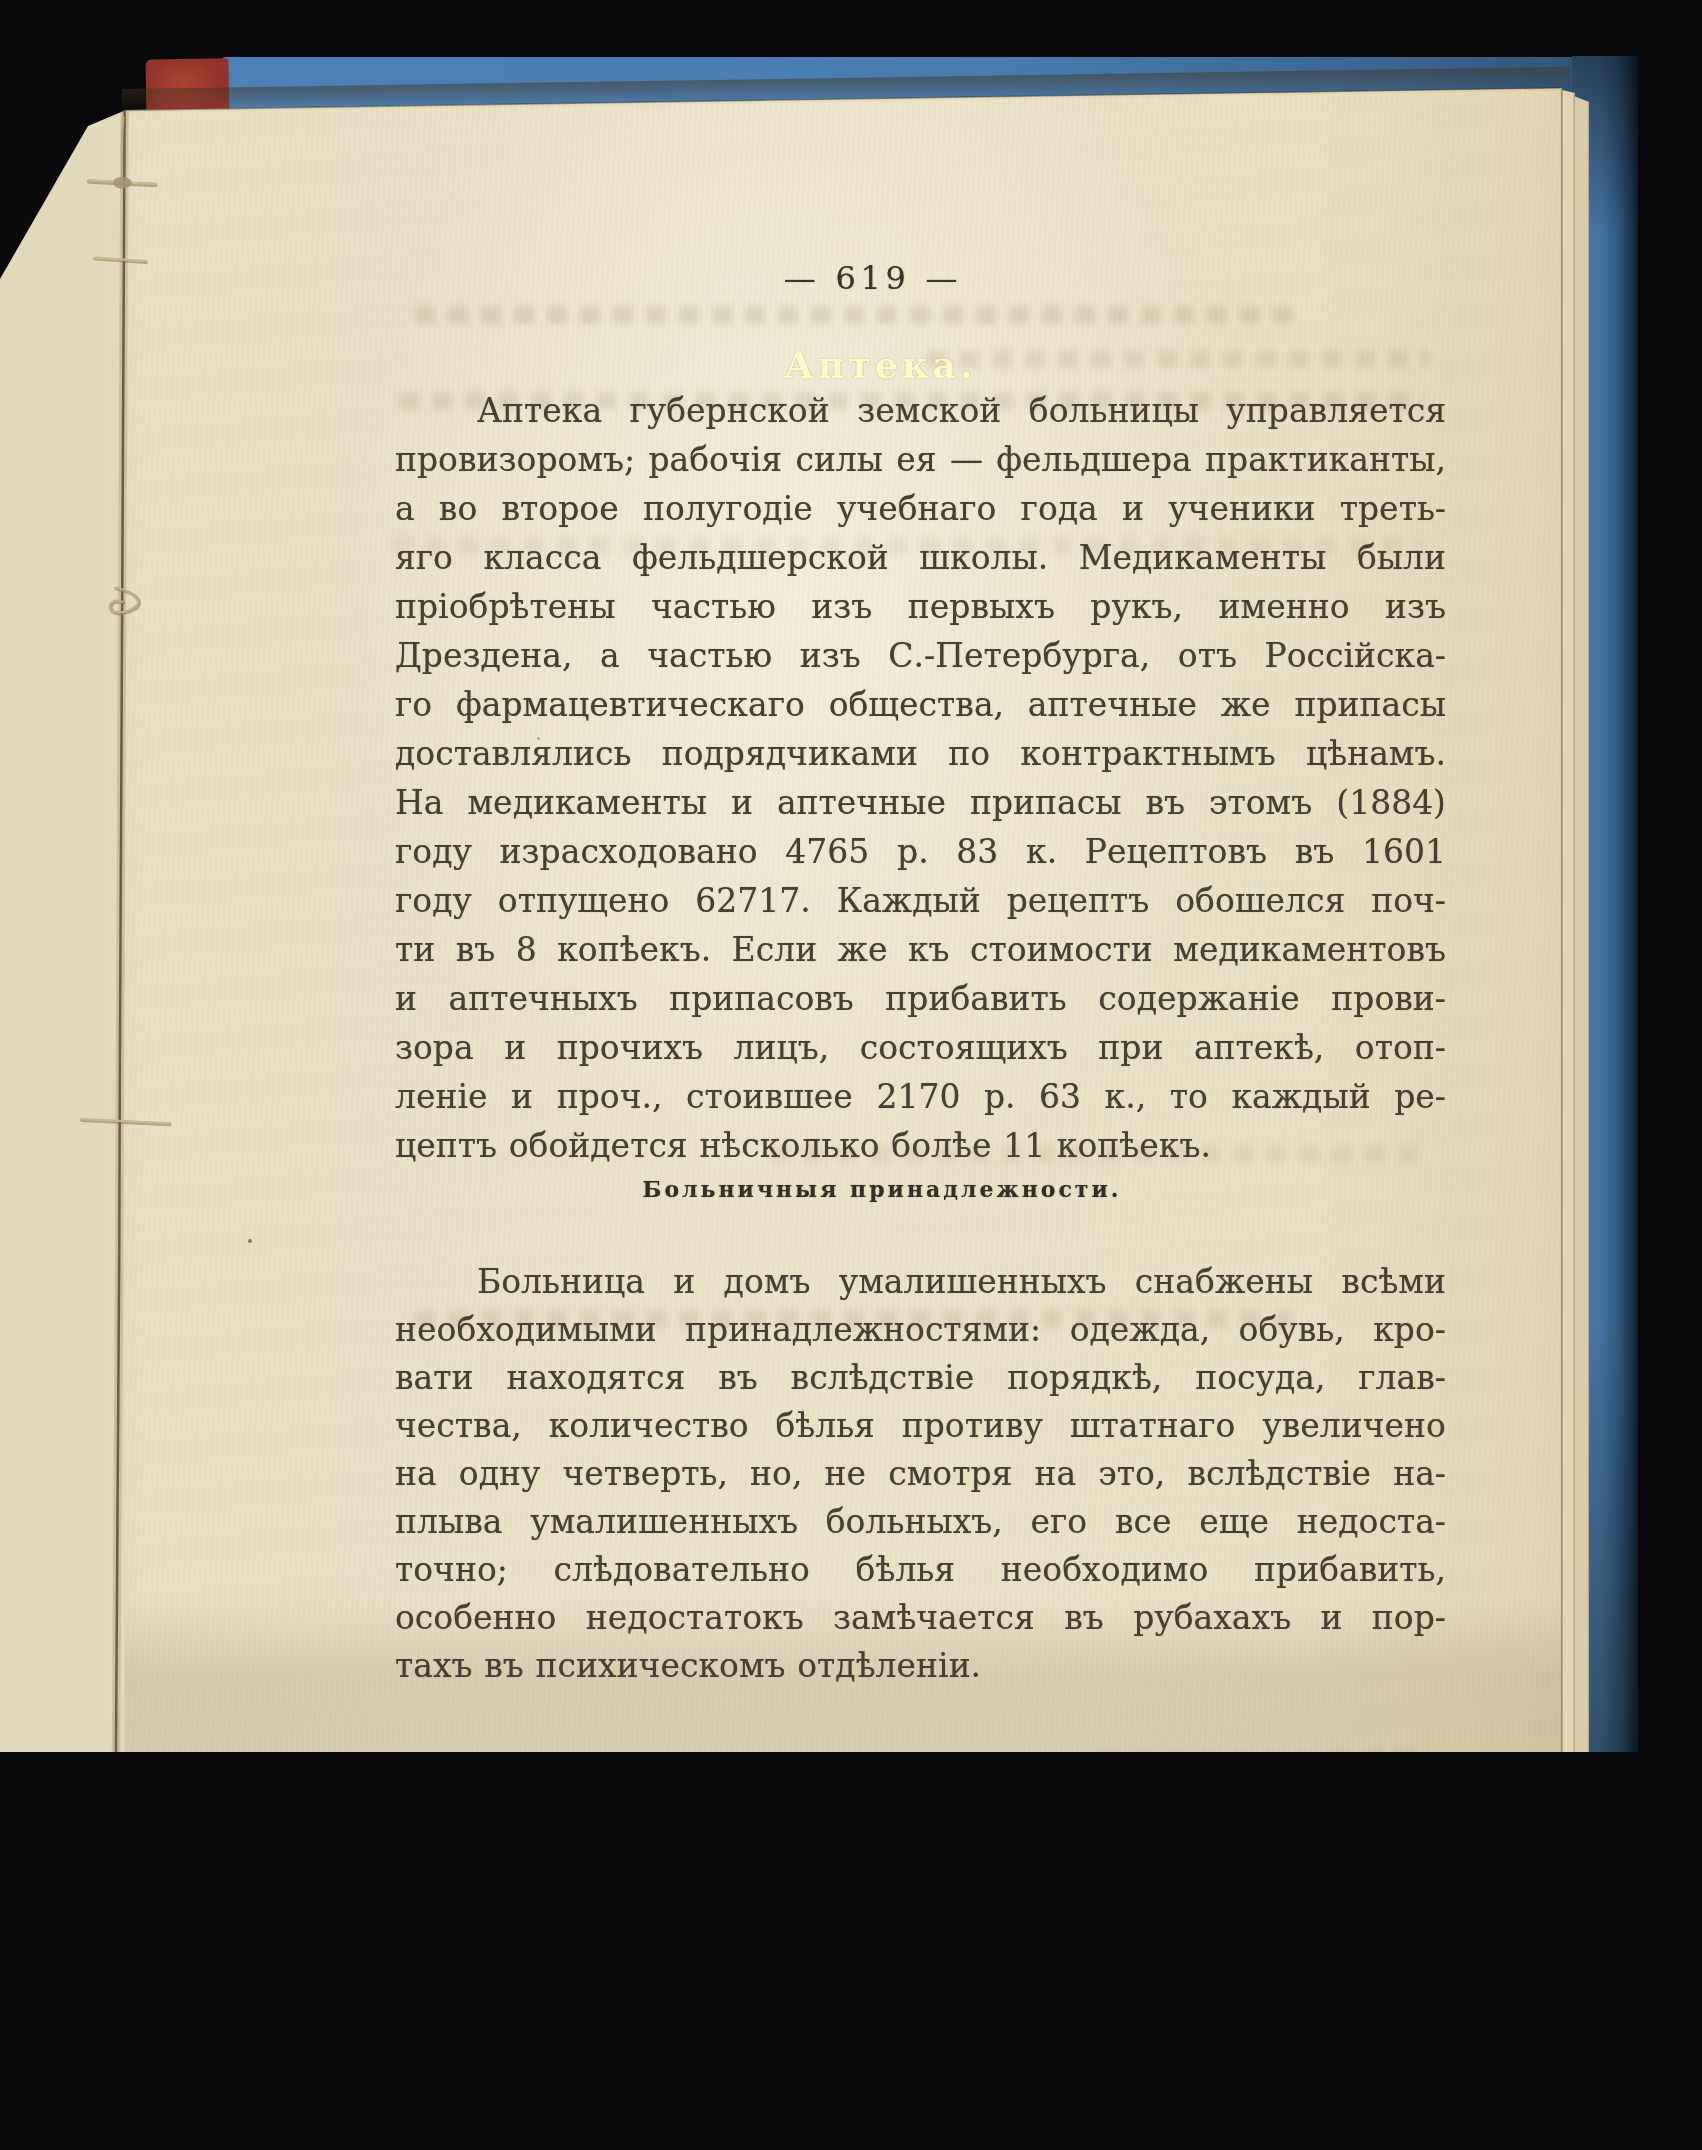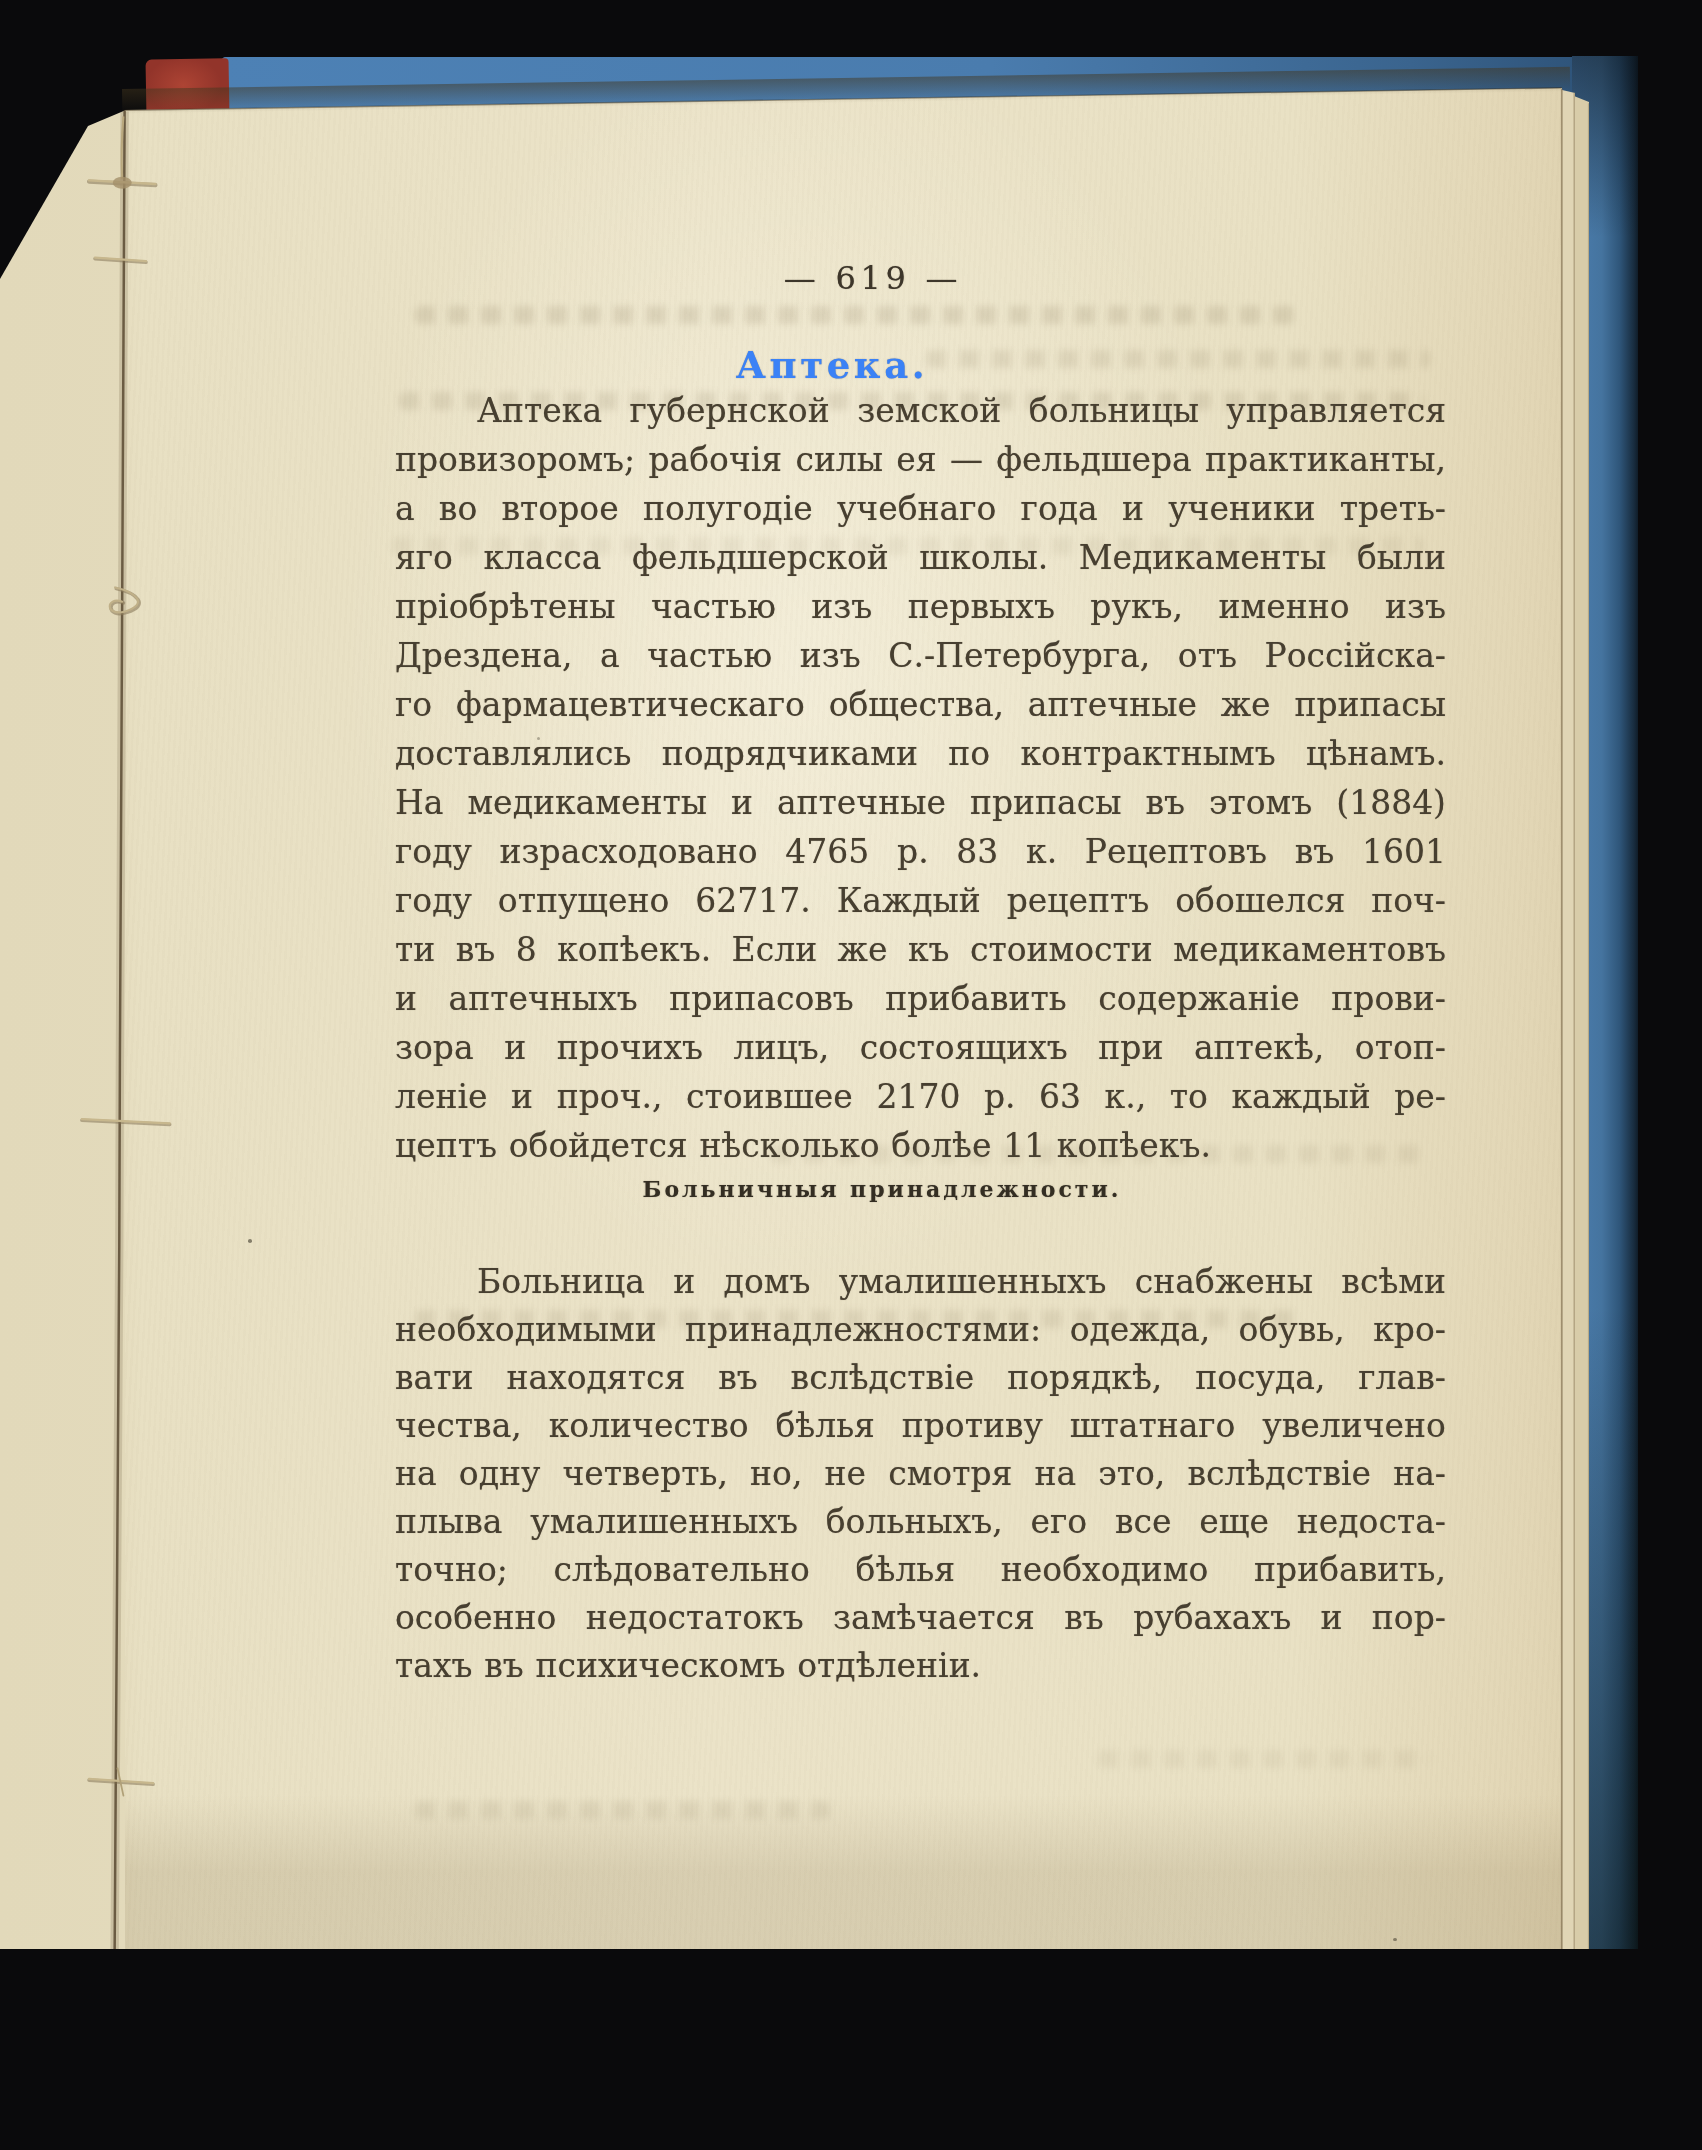--- a/index.html
+++ b/index.html
@@ -1,16 +1,16 @@
 <!DOCTYPE html>
 <html style="font-size:9.5px"><head>
 <meta charset="utf-8">
 <style>
   html,body{margin:0;padding:0;background:#0a0a0c;}
-  .scene{position:relative;width:1703px;height:1949px;background:#0a0a0c;overflow:hidden;
+  .scene{position:relative;width:1703px;height:1752px;background:#0a0a0c;overflow:hidden;
          font-family:"DejaVu Serif", serif;}
 
   
   .cover-top{position:absolute;left:221px;top:57px;width:1400px;height:83px;
     background:linear-gradient(90deg,#4d81b5 0%,#4a7cae 55%,#3a648e 85%,#2c5075 100%);
     border-radius:4.7px 6px 0 0;}
   .cover-right{position:absolute;left:1572px;top:56px;width:66px;height:2017px;
     background:linear-gradient(90deg,#4a7cae 0%,#45749f 45%,#2f567a 72%,#182c3e 94%,#101d29 100%);}
   .cover-right:after{content:"";position:absolute;inset:0;
     background:linear-gradient(180deg,rgba(6,10,14,.5) 0%,rgba(6,10,14,0) 9%,rgba(6,10,14,0) 62%,rgba(8,16,12,.55) 95%);}
@@ -51,22 +51,22 @@
   .ghost{position:absolute;height:18px;filter:blur(3.6px);border-radius:6px;
     background:repeating-linear-gradient(90deg,rgba(122,107,76,.38) 0 20px,rgba(122,107,76,0) 20px 33px);}
 
   
   .speck{position:absolute;border-radius:50%;background:#332d21;}
 
   
   .pagenum{position:absolute;left:873px;top:259px;transform:translateX(-50%);
     font-size:32px;letter-spacing:4.7px;color:#3d362a;white-space:nowrap;
     text-shadow:0 0 0.9px rgba(60,50,35,.6);}
-  .h1{position:absolute;left:832px;top:343px;transform:translateX(-50%);
-    font-size:37px;font-weight:bold;letter-spacing:3.6px;color:#3b82f6;white-space:nowrap;
+  .h1{position:absolute;left:880px;top:343px;transform:translateX(-50%);
+    font-size:37px;font-weight:bold;letter-spacing:3.6px;color:#fef9c3;white-space:nowrap;
     text-shadow:0 0 1.2px rgba(40,32,20,.4);}
   .h2{position:absolute;left:882px;top:1176px;transform:translateX(-50%);
     font-size:22px;font-weight:bold;letter-spacing:3px;color:#342e23;white-space:nowrap;
     text-shadow:0 0 1.2px rgba(40,32,20,.4);}
   .para{position:absolute;left:395px;width:1051px;color:#473f30;font-size:33px;
     text-shadow:0 0 0.8px rgba(66,56,40,.55);word-spacing:1.2px;}
   .para-1{top:386px;line-height:49px;}
   .para-2{top:1258px;line-height:48px;}
   .line{text-align:justify;text-align-last:justify;}
   .line.indent{text-indent:82px;}

